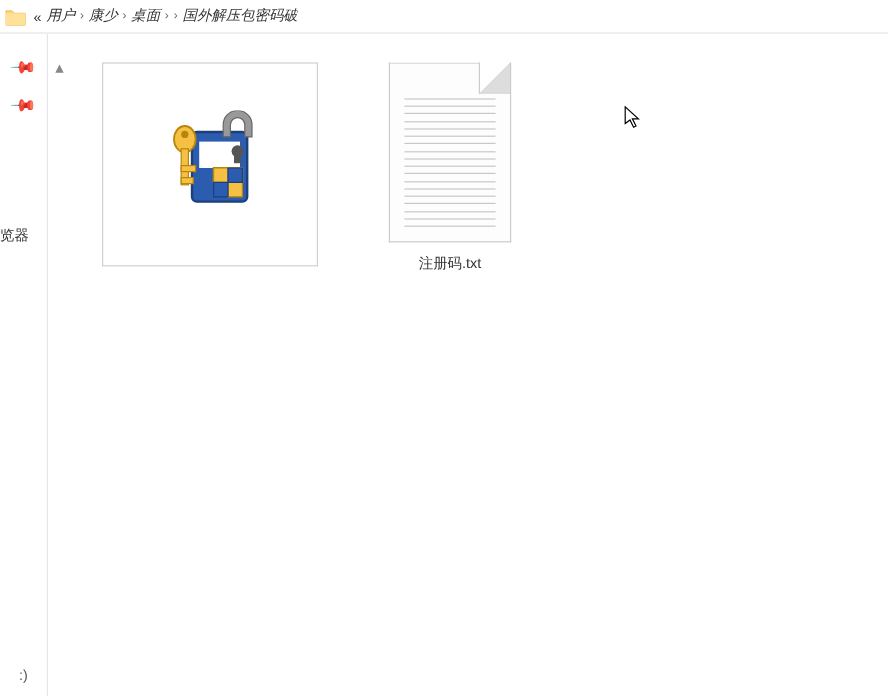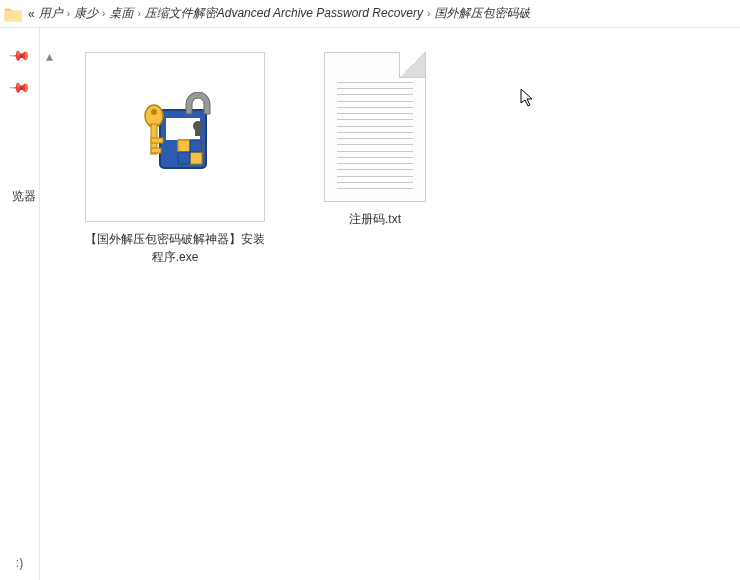--- a/index.html
+++ b/index.html
@@ -67,21 +67,21 @@
     .left-rail-bottom {
       position: absolute;
       bottom: 10px;
       left: 0;
       width: 100%;
       text-align: center;
       color: #555;
     }
     .nav-pane-hint {
       position: absolute;
-      left: 12px;
+      left: 0;
       top: 160px;
       writing-mode: horizontal-tb;
       color: #333;
       font-size: 12px;
       width: 40px;
       overflow: hidden;
       white-space: nowrap;
     }
     .content-area {
       flex: 1;
@@ -191,21 +191,20 @@
     </svg>
   </span>
   <div class="breadcrumb">
     <span>«</span>
     <span class="breadcrumb-item">用户</span>
     <span class="breadcrumb-sep">›</span>
     <span class="breadcrumb-item">康少</span>
     <span class="breadcrumb-sep">›</span>
     <span class="breadcrumb-item">桌面</span>
     <span class="breadcrumb-sep">›</span>
-    <span class="breadcrumb-item">压缩文件解密Advanced Archive Password Recovery</span>
     <span class="breadcrumb-sep">›</span>
     <span class="breadcrumb-item">国外解压包密码破</span>
   </div>
 </div>
 
 <div class="main-area">
   <div class="left-rail">
     <span class="pin-icon">📌</span>
     <span class="pin-icon">📌</span>
     <div class="nav-pane-hint">览器</div>
@@ -233,21 +232,20 @@
             <path d="M48 48 L60 48 L60 72 L48 60 Z" fill="#2b5cb0"></path>
             <path d="M60 48 L72 48 L72 60 L60 72 Z" fill="#f5c043"></path>
             <rect x="48" y="48" width="12" height="12" fill="#2b5cb0"></rect>
             <rect x="60" y="60" width="0" height="0" fill="#f5c043"></rect>
             <path d="M48 48 h24 v24 h-24 z" fill="none"></path>
             <path d="M48 48 h12 v12 h-12 z M60 60 h12 v12 h-12 z" fill="#f5c043" stroke="#b8860b" stroke-width="1"></path>
             <path d="M60 48 h12 v12 h-12 z M48 60 h12 v12 h-12 z" fill="#2b5cb0" stroke="#1d3f7a" stroke-width="1"></path>
           </svg>
         </div>
       </div>
-      <div class="file-label">【国外解压包密码破解神器】安装程序.exe</div>
     </div>
 
     <div class="file-item narrow">
       <div class="txt-icon-box">
         <div class="txt-page"></div>
         <div class="txt-fold-shadow"></div>
         <div class="txt-lines">
           <div class="txt-line"></div>
             <div class="txt-line"></div>
             <div class="txt-line"></div>

